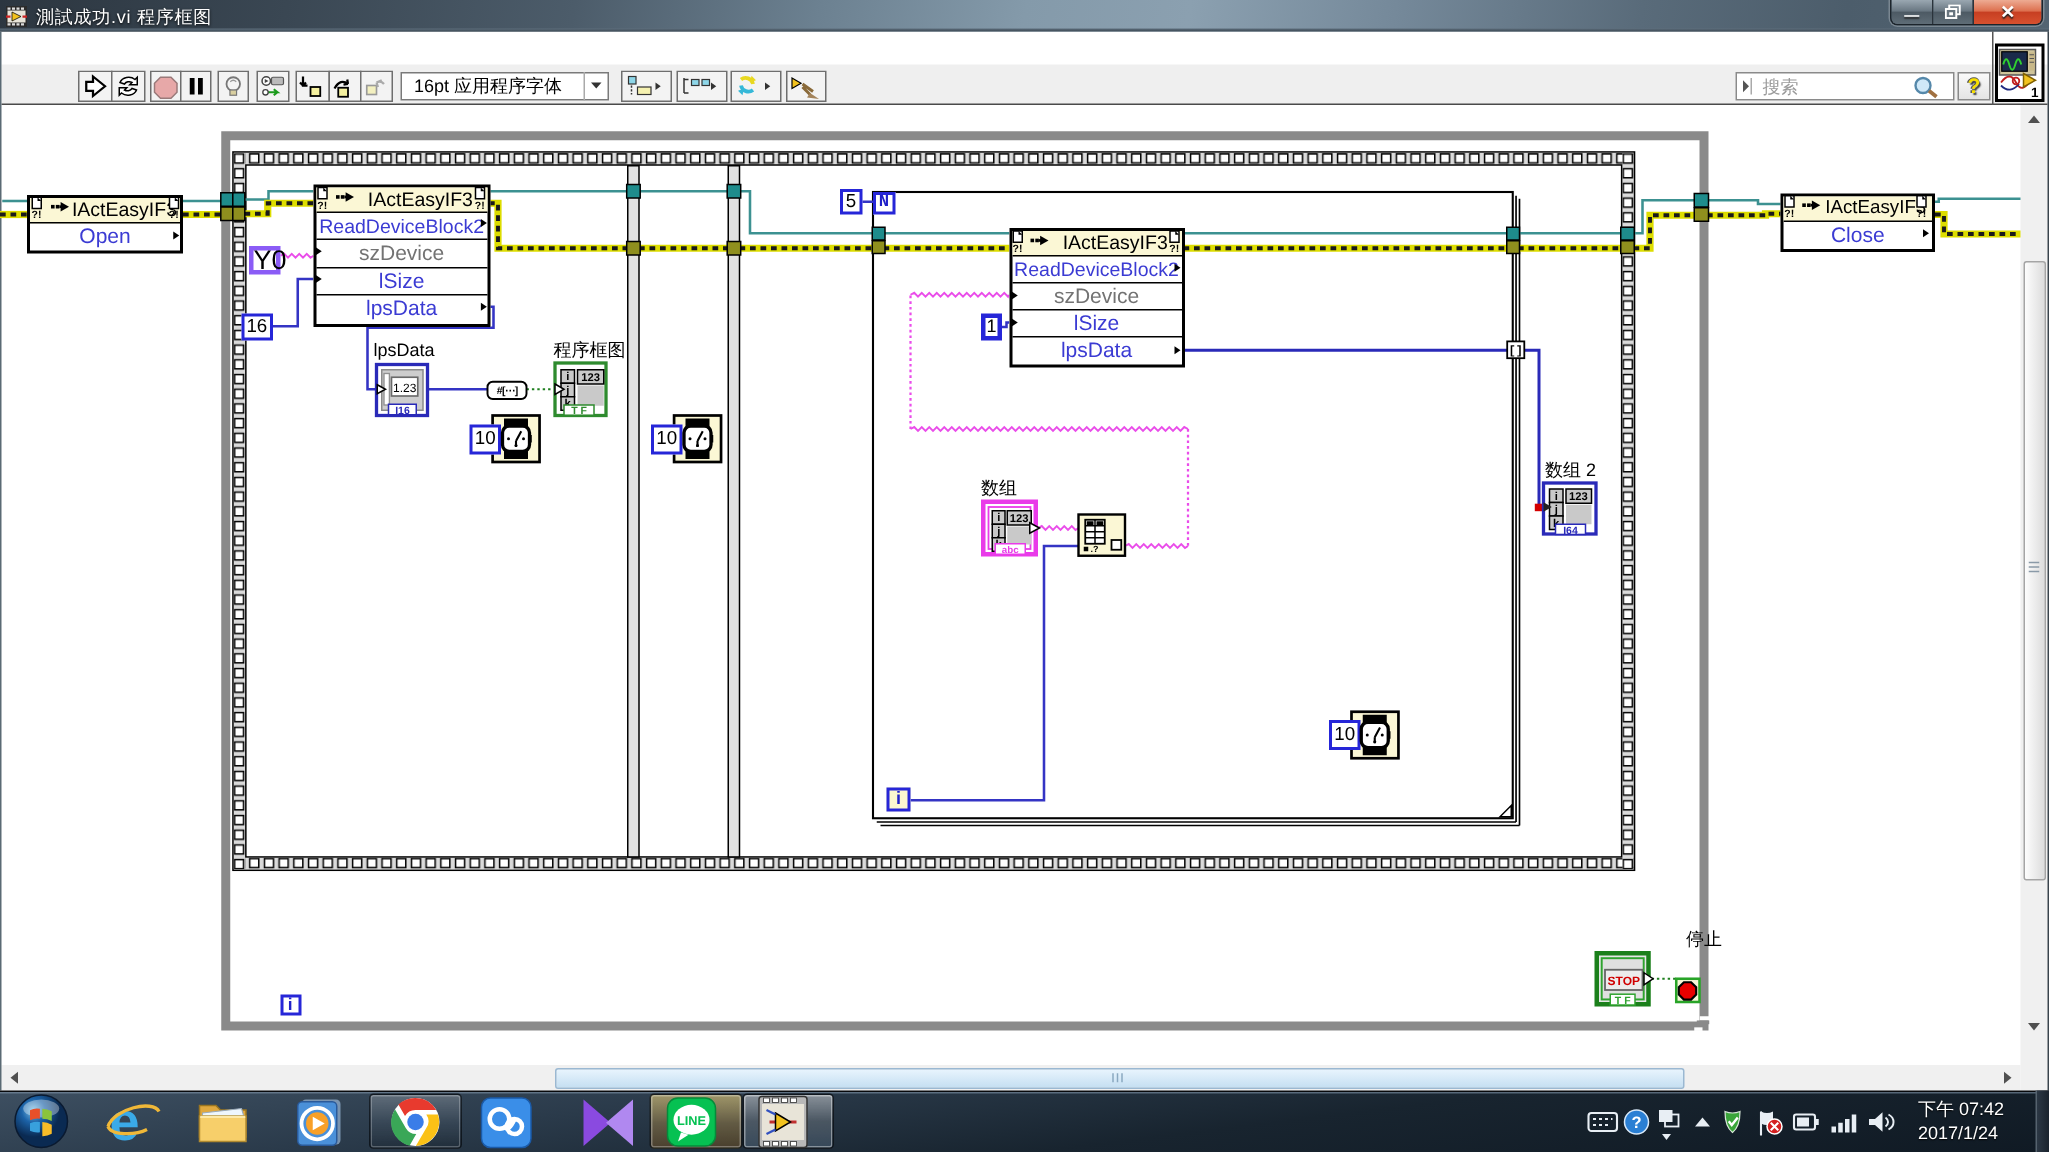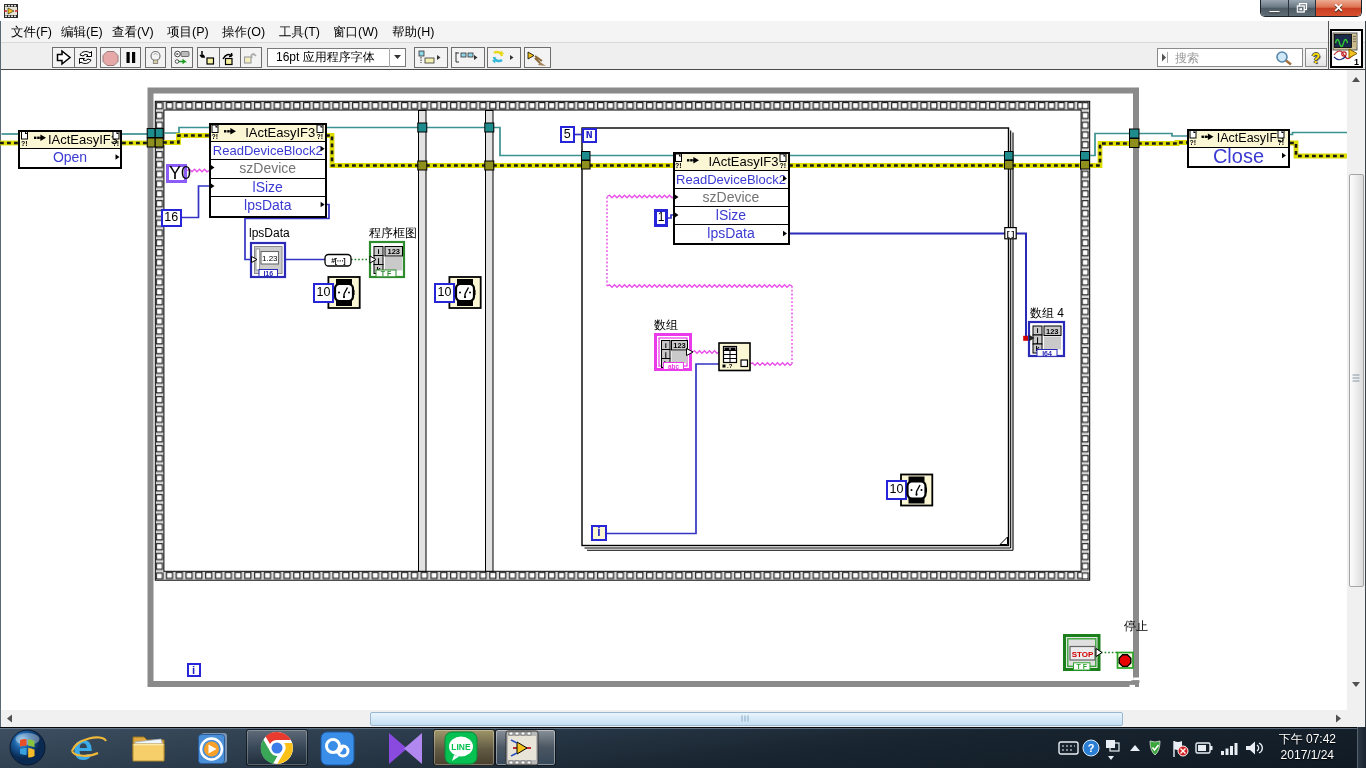--- a/index.html
+++ b/index.html
@@ -35,34 +35,37 @@
 #corner{position:absolute;left:1347px;top:710px;width:18px;height:17px;background:#f0f0f0}
 #winL{position:absolute;left:0;top:21px;width:1px;height:706px;background:#5a6a74}
 #winR{position:absolute;left:1365px;top:21px;width:1px;height:706px;background:#3a444c}
 #vthumb{position:absolute;left:1349px;top:174px;width:15px;height:413px;background:linear-gradient(90deg,#fdfdfd,#dcdcdc);border:1px solid #a5a5a5;border-radius:2px}
 #hthumb{position:absolute;left:370px;top:712px;width:753px;height:14px;background:linear-gradient(#e8f4fd,#c5dff2);border:1px solid #9ab8d2;border-radius:2px}
 
 #taskbar{position:absolute;left:0;top:727px;width:1366px;height:41px;
 background:linear-gradient(173deg,#3d4f61 0%,#2a3a4a 30%,#18242f 60%,#101a24 100%);border-top:1px solid #07090c}
 #taskbar:before{content:"";position:absolute;left:0;top:0;width:100%;height:1px;background:rgba(130,150,170,.6)}
 .tkbtn{position:absolute;top:729px;height:37px;border-radius:3px;z-index:9}
-#clock{position:absolute;right:30px;top:731px;z-index:10;color:#fff;font-size:12px;text-align:center;line-height:16px;text-shadow:0 1px 1px #000}
+#clock{position:absolute;right:30px;top:731px;z-index:10;color:#fff;font-size:12px;line-height:16px;text-shadow:0 1px 1px #000}
 #showdesk{position:absolute;right:0;top:727px;width:9px;height:41px;z-index:10;background:linear-gradient(90deg,#2c3845,#1a232d);border-left:1px solid #55626e}
 
 .lvlabel{position:absolute;font-size:12px;color:#000;white-space:nowrap}
 .inode{position:absolute;border:2px solid #000;background:#fff}
 .inhead{position:relative;background:#FBF7D5;border-bottom:1px solid #000;color:#000;text-align:center}
 .inrow{position:relative;border-bottom:1px solid #000;text-align:center;white-space:nowrap}
 .inrow:last-child{border-bottom:none}
 .blue{color:#3B3BD3}.mag{color:#737373}
 .numconst{position:absolute;background:#fff;border:2px solid #2626D8;color:#000;text-align:center}
 </style></head>
 <body>
 <div id="screen">
 
+ <div id="titlebar">
+   <div id="title-text">測試成功.vi 程序框图</div>
+ </div>
  <svg class="abs" style="left:4px;top:4px" width="14" height="14" viewBox="0 0 14 14">
    <rect x="0" y="0" width="14" height="14" fill="#2b2b2b"></rect>
    <rect x="1" y="3" width="12" height="8" fill="#e8e4d8"></rect>
    <path d="M4 4 L10 7 L4 10 Z" fill="#f2c21e" stroke="#000" stroke-width=".5"></path>
    <rect x="1" y="1" width="2" height="1.5" fill="#ddd"></rect>
       <rect x="4" y="1" width="2" height="1.5" fill="#ddd"></rect>
       <rect x="7" y="1" width="2" height="1.5" fill="#ddd"></rect>
       <rect x="10" y="1" width="2" height="1.5" fill="#ddd"></rect>
    <rect x="1" y="11.5" width="2" height="1.5" fill="#ddd"></rect>
       <rect x="4" y="11.5" width="2" height="1.5" fill="#ddd"></rect>
@@ -79,30 +82,20 @@
           <rect x="3" y="0.5" width="7" height="6" fill="none" stroke="#fff" stroke-width="1.3"></rect>
           <rect x="0.7" y="3" width="7" height="6" fill="#68757f" stroke="#fff" stroke-width="1.3"></rect>
           <rect x="3" y="5.2" width="2.5" height="2" fill="#fff"></rect>
         </svg>
       </div>
    <div class="wbtn close">
         <div class="glyph" style="font-size:12px">✕</div>
       </div>
  </div>
 
- <div id="menubar">
-   <span class="mitem" style="left:10px">文件(F)</span>
-   <span class="mitem" style="left:60px">编辑(E)</span>
-   <span class="mitem" style="left:111px">查看(V)</span>
-   <span class="mitem" style="left:166px">项目(P)</span>
-   <span class="mitem" style="left:221px">操作(O)</span>
-   <span class="mitem" style="left:278px">工具(T)</span>
-   <span class="mitem" style="left:332px">窗口(W)</span>
-   <span class="mitem" style="left:391px">帮助(H)</span>
- </div>
 
  <div id="toolbar"></div>
  <div id="toolbtns">
   <svg class="abs" style="left:52px;top:47px;z-index:2" width="500" height="22" viewBox="0 0 500 22">
 
    <g fill="#f3f3f3" stroke="#6e6e6e" stroke-width="1">
     <rect x="0.5" y="0.5" width="22" height="20"></rect>
           <rect x="22.5" y="0.5" width="22" height="20"></rect>
     <rect x="48.5" y="0.5" width="20" height="20"></rect>
           <rect x="68.5" y="0.5" width="20" height="20"></rect>
@@ -378,39 +371,39 @@
   <div class="inode" style="left:672.5px;top:152px;width:117px">
     <div class="inhead" style="height:17px;font-size:13px;line-height:16px;padding-left:25px">IActEasyIF3</div>
     <div class="inrow blue" style="height:18px;font-size:13px;line-height:17px">ReadDeviceBlock2</div>
     <div class="inrow mag" style="height:18px;font-size:14px;line-height:17px">szDevice</div>
     <div class="inrow blue" style="height:18px;font-size:14px;line-height:17px">lSize</div>
     <div class="inrow blue" style="height:18px;font-size:14px;line-height:17px">lpsData</div>
   </div>
 
   <div class="inode" style="left:1187px;top:129px;width:103px">
     <div class="inhead" style="height:16.5px;font-size:12.5px;line-height:15px;padding-left:24px">IActEasyIF3</div>
-    <div class="inrow blue" style="height:18.5px;font-size:20px;line-height:17px">Close</div>
+    <div class="inrow blue" style="height:18.5px;font-size:14px;line-height:17px">Close</div>
   </div>
 
   <div class="numconst" style="left:166px;top:164px;width:21px;height:18.5px;border:3px solid #8b5cf6;font-size:18px;line-height:12px">Y0</div>
   <div class="numconst" style="left:161px;top:208.5px;width:20.5px;height:18px;font-size:12.5px;line-height:13px">16</div>
   <div class="numconst" style="left:560px;top:126px;width:14.5px;height:17px;font-size:12.5px;line-height:13px">5</div>
   <div class="numconst" style="left:654px;top:209px;width:14px;height:18px;border-width:3px;font-size:12px;line-height:11px">1</div>
   <div class="numconst" style="left:313px;top:283px;width:21px;height:19.5px;font-size:12.5px;line-height:15px">10</div>
   <div class="numconst" style="left:434px;top:283px;width:21px;height:19.5px;font-size:12.5px;line-height:15px">10</div>
   <div class="numconst" style="left:886px;top:480px;width:21px;height:19.5px;font-size:12.5px;line-height:15px">10</div>
 
   <div class="numconst" style="left:581.5px;top:127.5px;width:15.5px;height:15px;border-width:2px;color:#2020C8;font-weight:bold;font-size:11.5px;line-height:10.5px;font-family:'Liberation Mono',monospace">N</div>
   <div class="numconst" style="left:591px;top:525px;width:16px;height:15.5px;border-width:2.5px;background:#FBF7D0;color:#2020C8;font-weight:bold;font-size:12px;line-height:10.5px;font-family:'Liberation Sans',sans-serif">i</div>
   <div class="numconst" style="left:186.5px;top:662.5px;width:14px;height:14px;border-width:2px;color:#2020C8;font-weight:bold;font-size:11.5px;line-height:10px;font-family:'Liberation Sans',sans-serif">i</div>
 
   <div class="lvlabel" style="left:249px;top:226px">lpsData</div>
   <div class="lvlabel" style="left:369px;top:225px">程序框图</div>
   <div class="lvlabel" style="left:654px;top:317px">数组</div>
-  <div class="lvlabel" style="left:1030px;top:305px">数组 4</div>
+  <div class="lvlabel" style="left:1030px;top:305px">数组 2</div>
   <div class="lvlabel" style="left:1124px;top:617.5px">停止</div>
  </div>
  <svg id="icons" class="abs" style="left:0;top:0;z-index:4" width="1366" height="727" viewBox="0 0 1366 727">
   <defs>
    <g id="pgico">
      <rect x="0" y="0" width="6" height="7.5" fill="#fff" stroke="#000" stroke-width="1"></rect>
      <path d="M3.5,0 L6,2.5 L3.5,2.5 Z" fill="#000"></path>
      <text x="-0.5" y="14" font-size="7" font-weight="bold" font-family="Liberation Sans,sans-serif">?!</text>
    </g>
    <g id="arrico">

